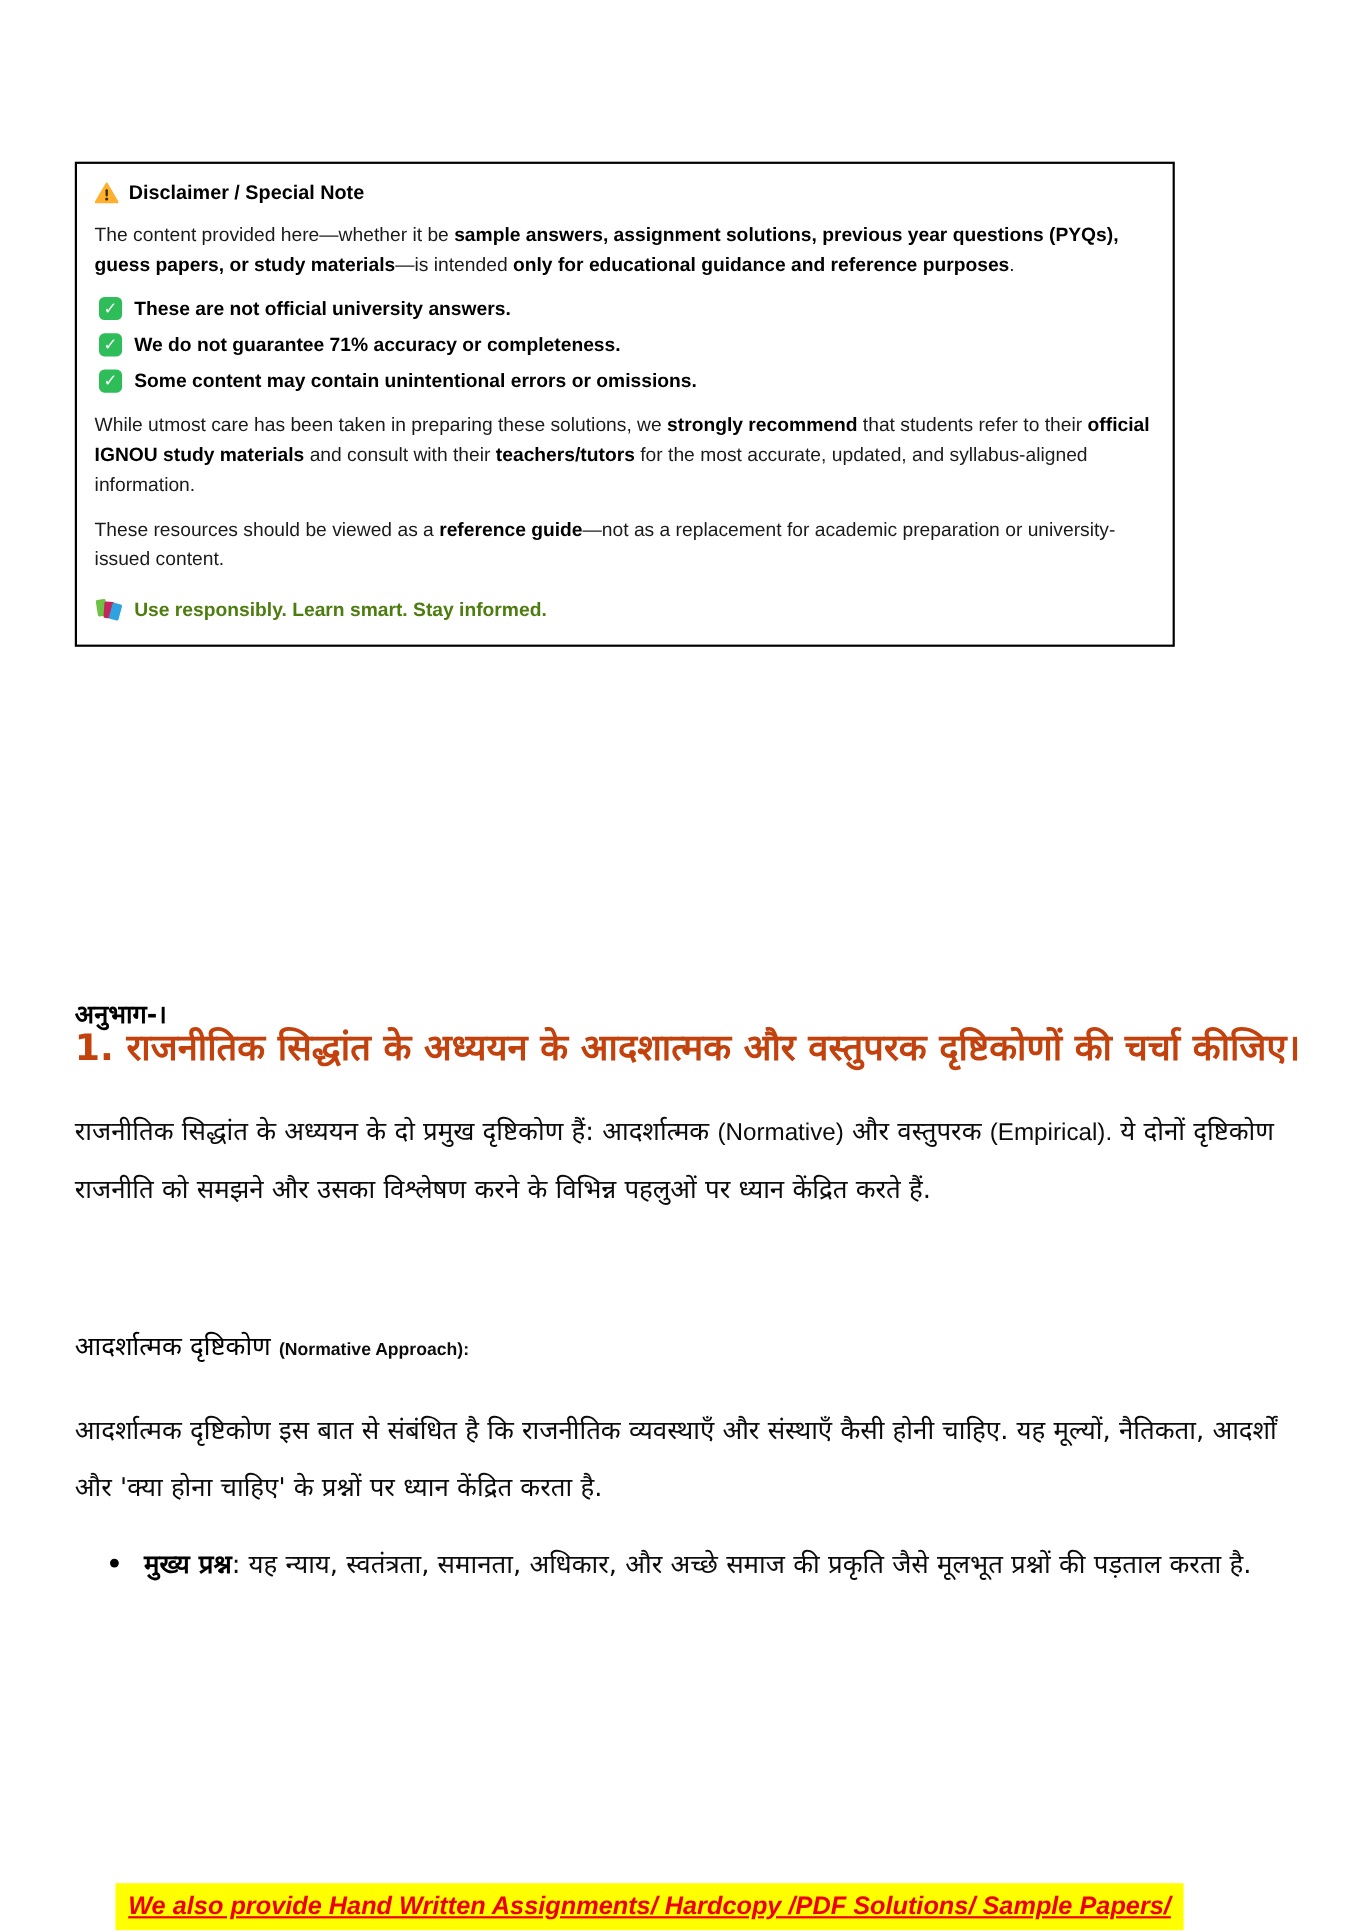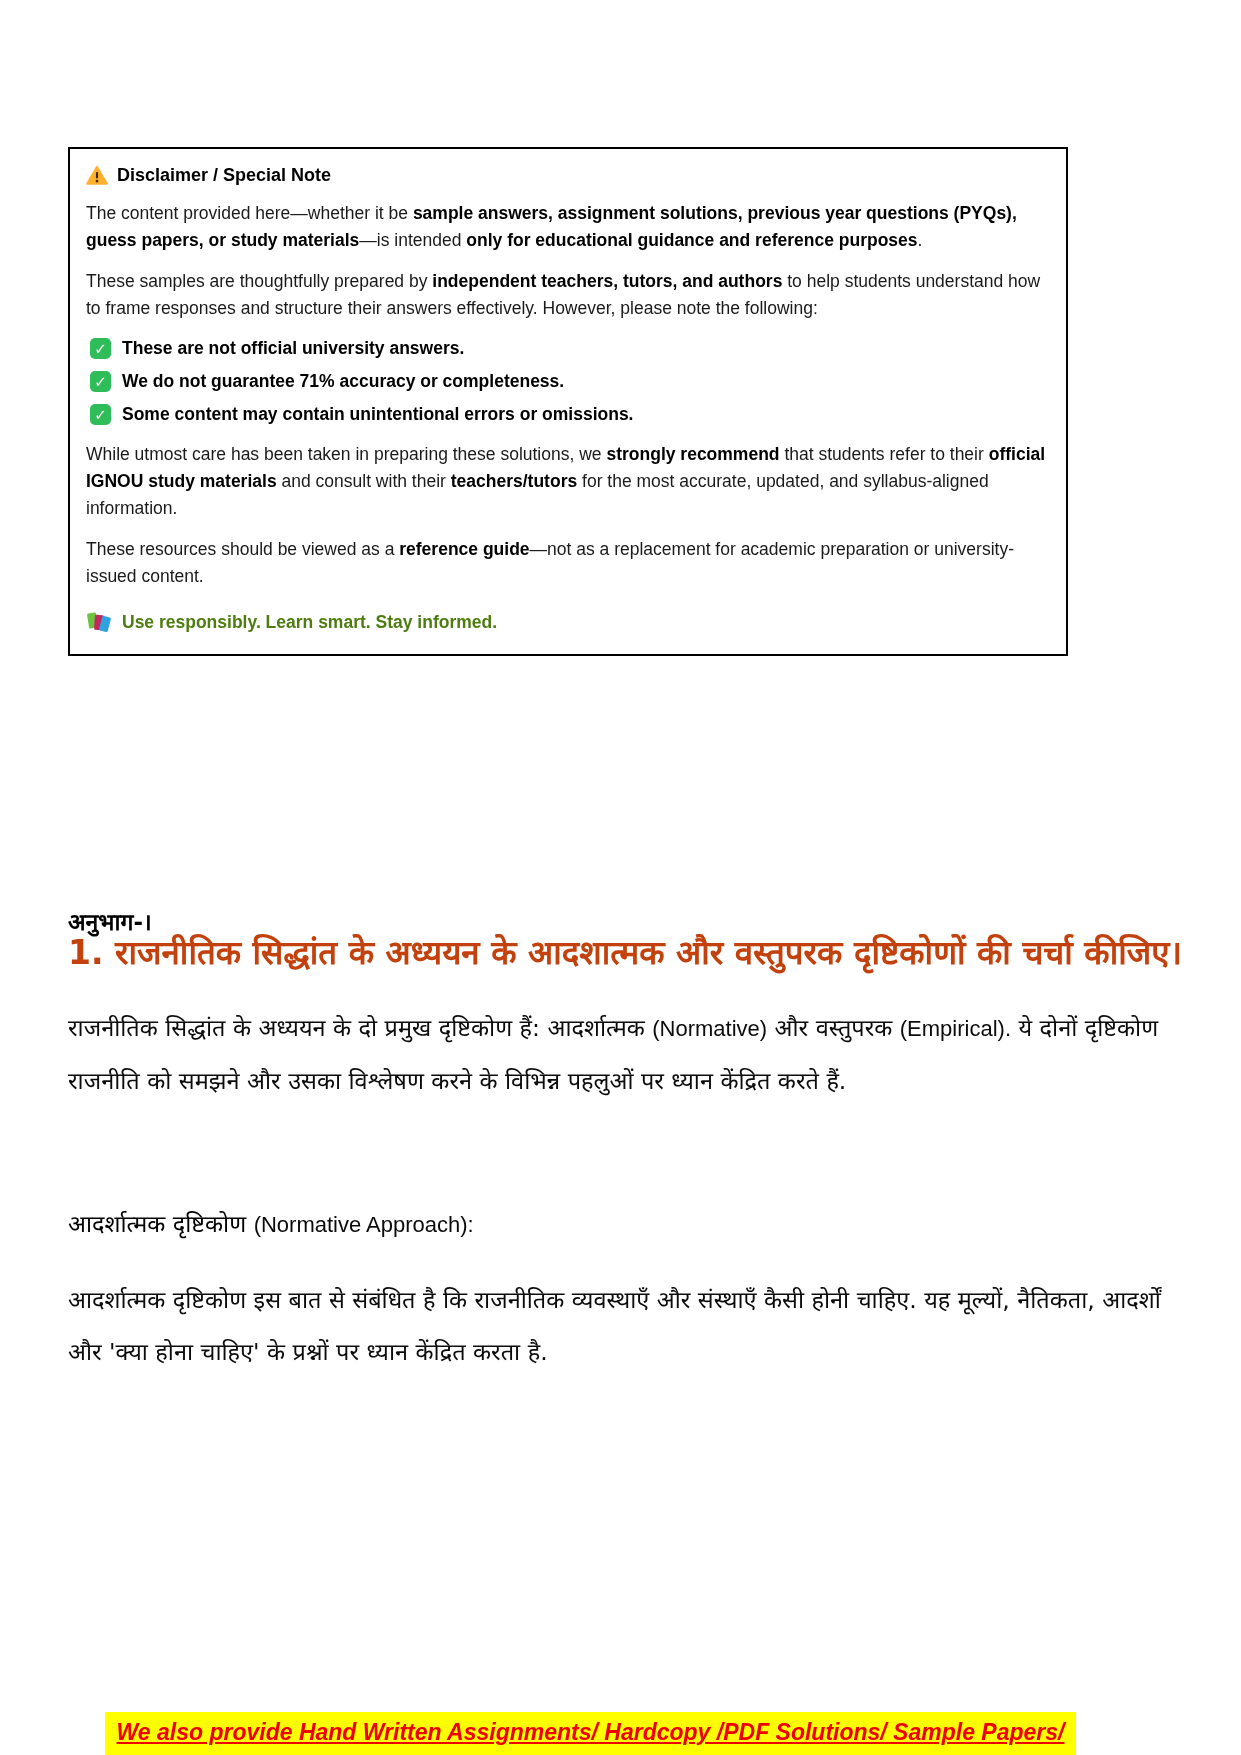--- a/index.html
+++ b/index.html
@@ -55,21 +55,21 @@
     position:absolute;left:68px;width:1118px;
     font-size:23.5px;line-height:52px;color:#0c0c0c;
   }
   .answer-para .latin{font-family:"Liberation Sans",sans-serif;font-size:22px;font-weight:400;}
   #para1{top:978px;}
   .subheading{
     position:absolute;left:68px;top:1176px;
     font-size:23.5px;color:#0c0c0c;
   }
   .subheading .b{font-weight:normal;color:#000;}
-  .subheading .latin{font-family:"Liberation Sans",sans-serif;font-size:22px;font-weight:400;text-align:right;}
+  .subheading .latin{font-family:"Liberation Sans",sans-serif;font-size:16px;font-weight:700;text-align:right;}
   #para2{top:1250px;}
   .bullet-item{
     position:absolute;left:100px;top:1396px;width:1070px;
     display:flex;gap:23px;
   }
   .bullet-dot{
     flex:0 0 auto;width:8px;height:8px;border-radius:50%;
     background:#000;margin-top:21px;
   }
   .bullet-text{
@@ -105,21 +105,20 @@
         <svg viewBox="0 0 24 22" width="22" height="21" aria-hidden="true">
           <path d="M12 1.5 L22.8 20 H1.2 Z" fill="#FFB02E" stroke="#FFB02E" stroke-width="2" stroke-linejoin="round"></path>
           <rect x="10.85" y="7.2" width="2.3" height="7.2" rx="1.1" fill="#3a2a00"></rect>
           <circle cx="12" cy="17" r="1.5" fill="#3a2a00"></circle>
         </svg>
       </span>
       <span class="disc-title">Disclaimer / Special Note</span>
     </div>
 
     <p class="disc-para"><span>The content provided here—whether it be </span><span class="b">sample answers, assignment solutions, previous year questions (PYQs), guess papers, or study materials</span><span>—is intended </span><span class="b">only for educational guidance and reference purposes</span><span>.</span></p>
-    <p class="disc-para"><span>These samples are thoughtfully prepared by </span><span class="b">independent teachers, tutors, and authors</span><span> to help students understand how to frame responses and structure their answers effectively. However, please note the following:</span></p>
 
     <ul class="checklist">
       <li>
         <span class="check-icon">✓</span>
         <span class="check-label">These are not official university answers.</span>
       </li>
       <li>
         <span class="check-icon">✓</span>
         <span class="check-label">We do not guarantee 71% accuracy or completeness.</span>
       </li>
@@ -147,20 +146,24 @@
   <h3 class="section-heading hi">अनुभाग-।</h3>
 
   <h2 class="question-title hi">1. राजनीतिक सिद्धांत के अध्ययन के आदशात्मक और वस्तुपरक दृष्टिकोणों की चर्चा कीजिए।</h2>
 
   <p class="answer-para hi" id="para1"><span>राजनीतिक सिद्धांत के अध्ययन के दो प्रमुख दृष्टिकोण हैं: आदर्शात्मक </span><span class="latin">(Normative)</span><span> और वस्तुपरक </span><span class="latin">(Empirical).</span><span> ये दोनों दृष्टिकोण राजनीति को समझने और उसका विश्लेषण करने के विभिन्न पहलुओं पर ध्यान केंद्रित करते हैं.</span></p>
 
   <h4 class="subheading hi"><span class="b">आदर्शात्मक दृष्टिकोण </span><span class="latin">(Normative Approach):</span></h4>
 
   <p class="answer-para hi" id="para2"><span>आदर्शात्मक दृष्टिकोण इस बात से संबंधित है कि राजनीतिक व्यवस्थाएँ और संस्थाएँ कैसी होनी चाहिए. यह मूल्यों, नैतिकता, आदर्शों और 'क्या होना चाहिए' के प्रश्नों पर ध्यान केंद्रित करता है.</span></p>
 
+  <div class="bullet-item">
+    <span class="bullet-dot"></span>
+    <span class="bullet-text hi"><span class="b">मुख्य प्रश्न</span><span>: यह न्याय, स्वतंत्रता, समानता, अधिकार, और अच्छे समाज की प्रकृति जैसे मूलभूत प्रश्नों की पड़ताल करता है.</span></span>
+  </div>
 
   <footer class="promo">
     <div class="promo-line">
       <span class="hl">We also provide Hand Written Assignments/ Hardcopy /PDF Solutions/ Sample Papers/</span>
     </div>
     <div class="promo-line">
       <span class="hl">Books etc. For more information please WhatsApp on this No. - 9757553040</span>
     </div>
   </footer>
 

